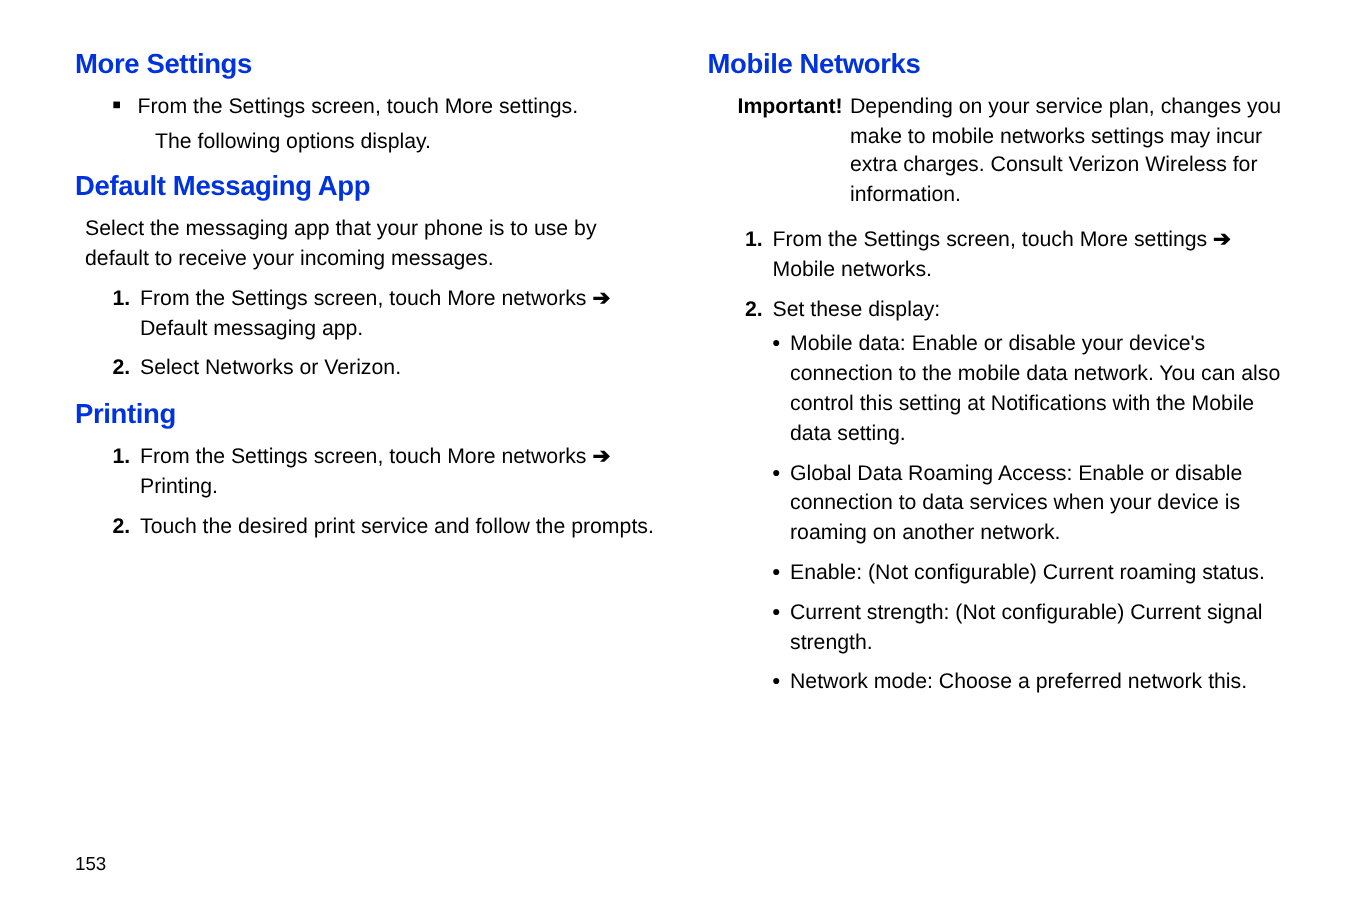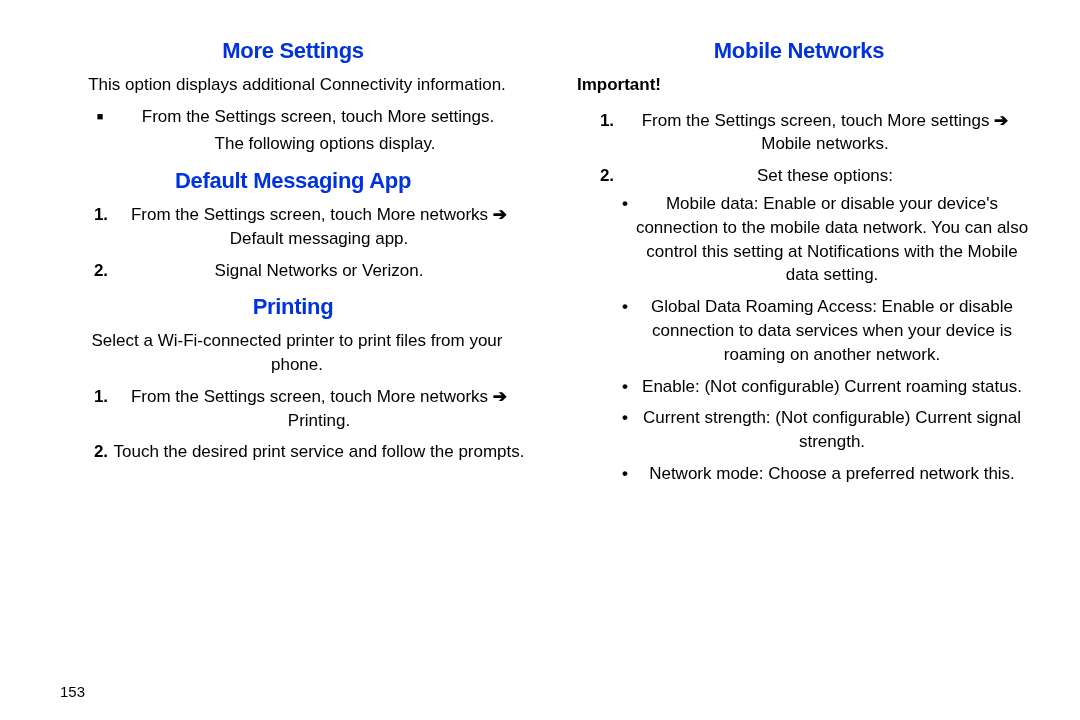--- a/index.html
+++ b/index.html
@@ -14,21 +14,20 @@
     position: relative;
     line-height: 1.4;
   }
   .cols {
     display: flex;
     gap: 40px;
   }
   .col {
     flex: 1;
     min-width: 0;
-    text-align: center;
   }
   h2.blue {
     color: #0033dd;
     font-weight: 900;
     font-size: 22px;
     letter-spacing: -0.3px;
     margin-bottom: 6px;
     margin-top: 10px;
   }
   h2.blue:first-child { margin-top: 0; }
@@ -79,97 +78,98 @@
   }
   .sub-bullets li .stxt { flex: 1; }
   .important {
     display: flex;
     margin: 6px 0 12px 8px;
   }
   .important .lab {
     font-weight: 700;
     width: 90px;
     flex-shrink: 0;
+    margin-left: 16px;
   }
   .important .itxt { flex: 1; }
   b { font-weight: 400; }
   .arrow {
     font-weight: 700;
   }
   .pagenum {
     position: absolute;
     bottom: 18px;
     left: 60px;
     font-size: 15px;
   }
 </style>
 </head>
 <body>
 
 <div class="cols">
 
   <div class="col">
     <h2 class="blue">More Settings</h2>
-    <p class="intro">This option displays additional Connectivity information.</p>
     <div class="bullet-square">
       <span class="mark">■</span>
       <span class="txt">
         <span>From the </span><b>Settings</b><span> screen, touch </span><b>More settings</b><span>.</span>
       </span>
     </div>
     <p class="after-bullet">The following options display.</p>
 
     <h2 class="blue">Default Messaging App</h2>
+    <p class="intro">Select the messaging app that your phone is to use by default to receive your incoming messages.</p>
     <ol class="num">
       <li>
         <span class="n">1.</span>
         <span class="txt">
           <span>From the </span><b>Settings</b><span> screen, touch </span><b>More networks </b><span class="arrow">➔</span><br><b>Default messaging app</b><span>.</span>
         </span>
       </li>
       <li>
         <span class="n">2.</span>
         <span class="txt">
-          <span>Signal </span><b>Networks</b><span> or </span><b>Verizon</b><span>.</span>
+          <span>Select </span><b>Networks</b><span> or </span><b>Verizon</b><span>.</span>
         </span>
       </li>
     </ol>
 
     <h2 class="blue">Printing</h2>
-    <p class="intro">Select a Wi-Fi-connected printer to print files from your phone.</p>
     <ol class="num">
       <li>
         <span class="n">1.</span>
         <span class="txt">
           <span>From the </span><b>Settings</b><span> screen, touch </span><b>More networks </b><span class="arrow">➔</span><br><b>Printing</b><span>.</span>
         </span>
       </li>
       <li>
         <span class="n">2.</span>
         <span class="txt">Touch the desired print service and follow the prompts.</span>
       </li>
     </ol>
   </div>
 
   <div class="col">
     <h2 class="blue">Mobile Networks</h2>
     <div class="important">
       <span class="lab">Important!</span>
+      <span class="itxt">Depending on your service plan, changes you make to mobile networks settings may incur extra charges. Consult Verizon Wireless for information.</span>
     </div>
     <ol class="num">
       <li>
         <span class="n">1.</span>
         <span class="txt">
           <span>From the </span><b>Settings</b><span> screen, touch </span><b>More settings </b><span class="arrow">➔</span><br><b>Mobile networks</b><span>.</span>
         </span>
       </li>
       <li>
         <span class="n">2.</span>
         <span class="txt">
-          <span>Set these options:</span>
+          <span>Set these display:</span>
           <ul class="sub-bullets">
             <li>
                 <span class="dot">•</span>
                 <span class="stxt"><b>Mobile data</b><span>: Enable or disable your device's connection to the mobile data network. You can also control this setting at Notifications with the Mobile data setting.</span></span>
               </li>
             <li>
                 <span class="dot">•</span>
                 <span class="stxt"><b>Global Data Roaming Access</b><span>: Enable or disable connection to data services when your device is roaming on another network.</span></span>
               </li>
             <li>

